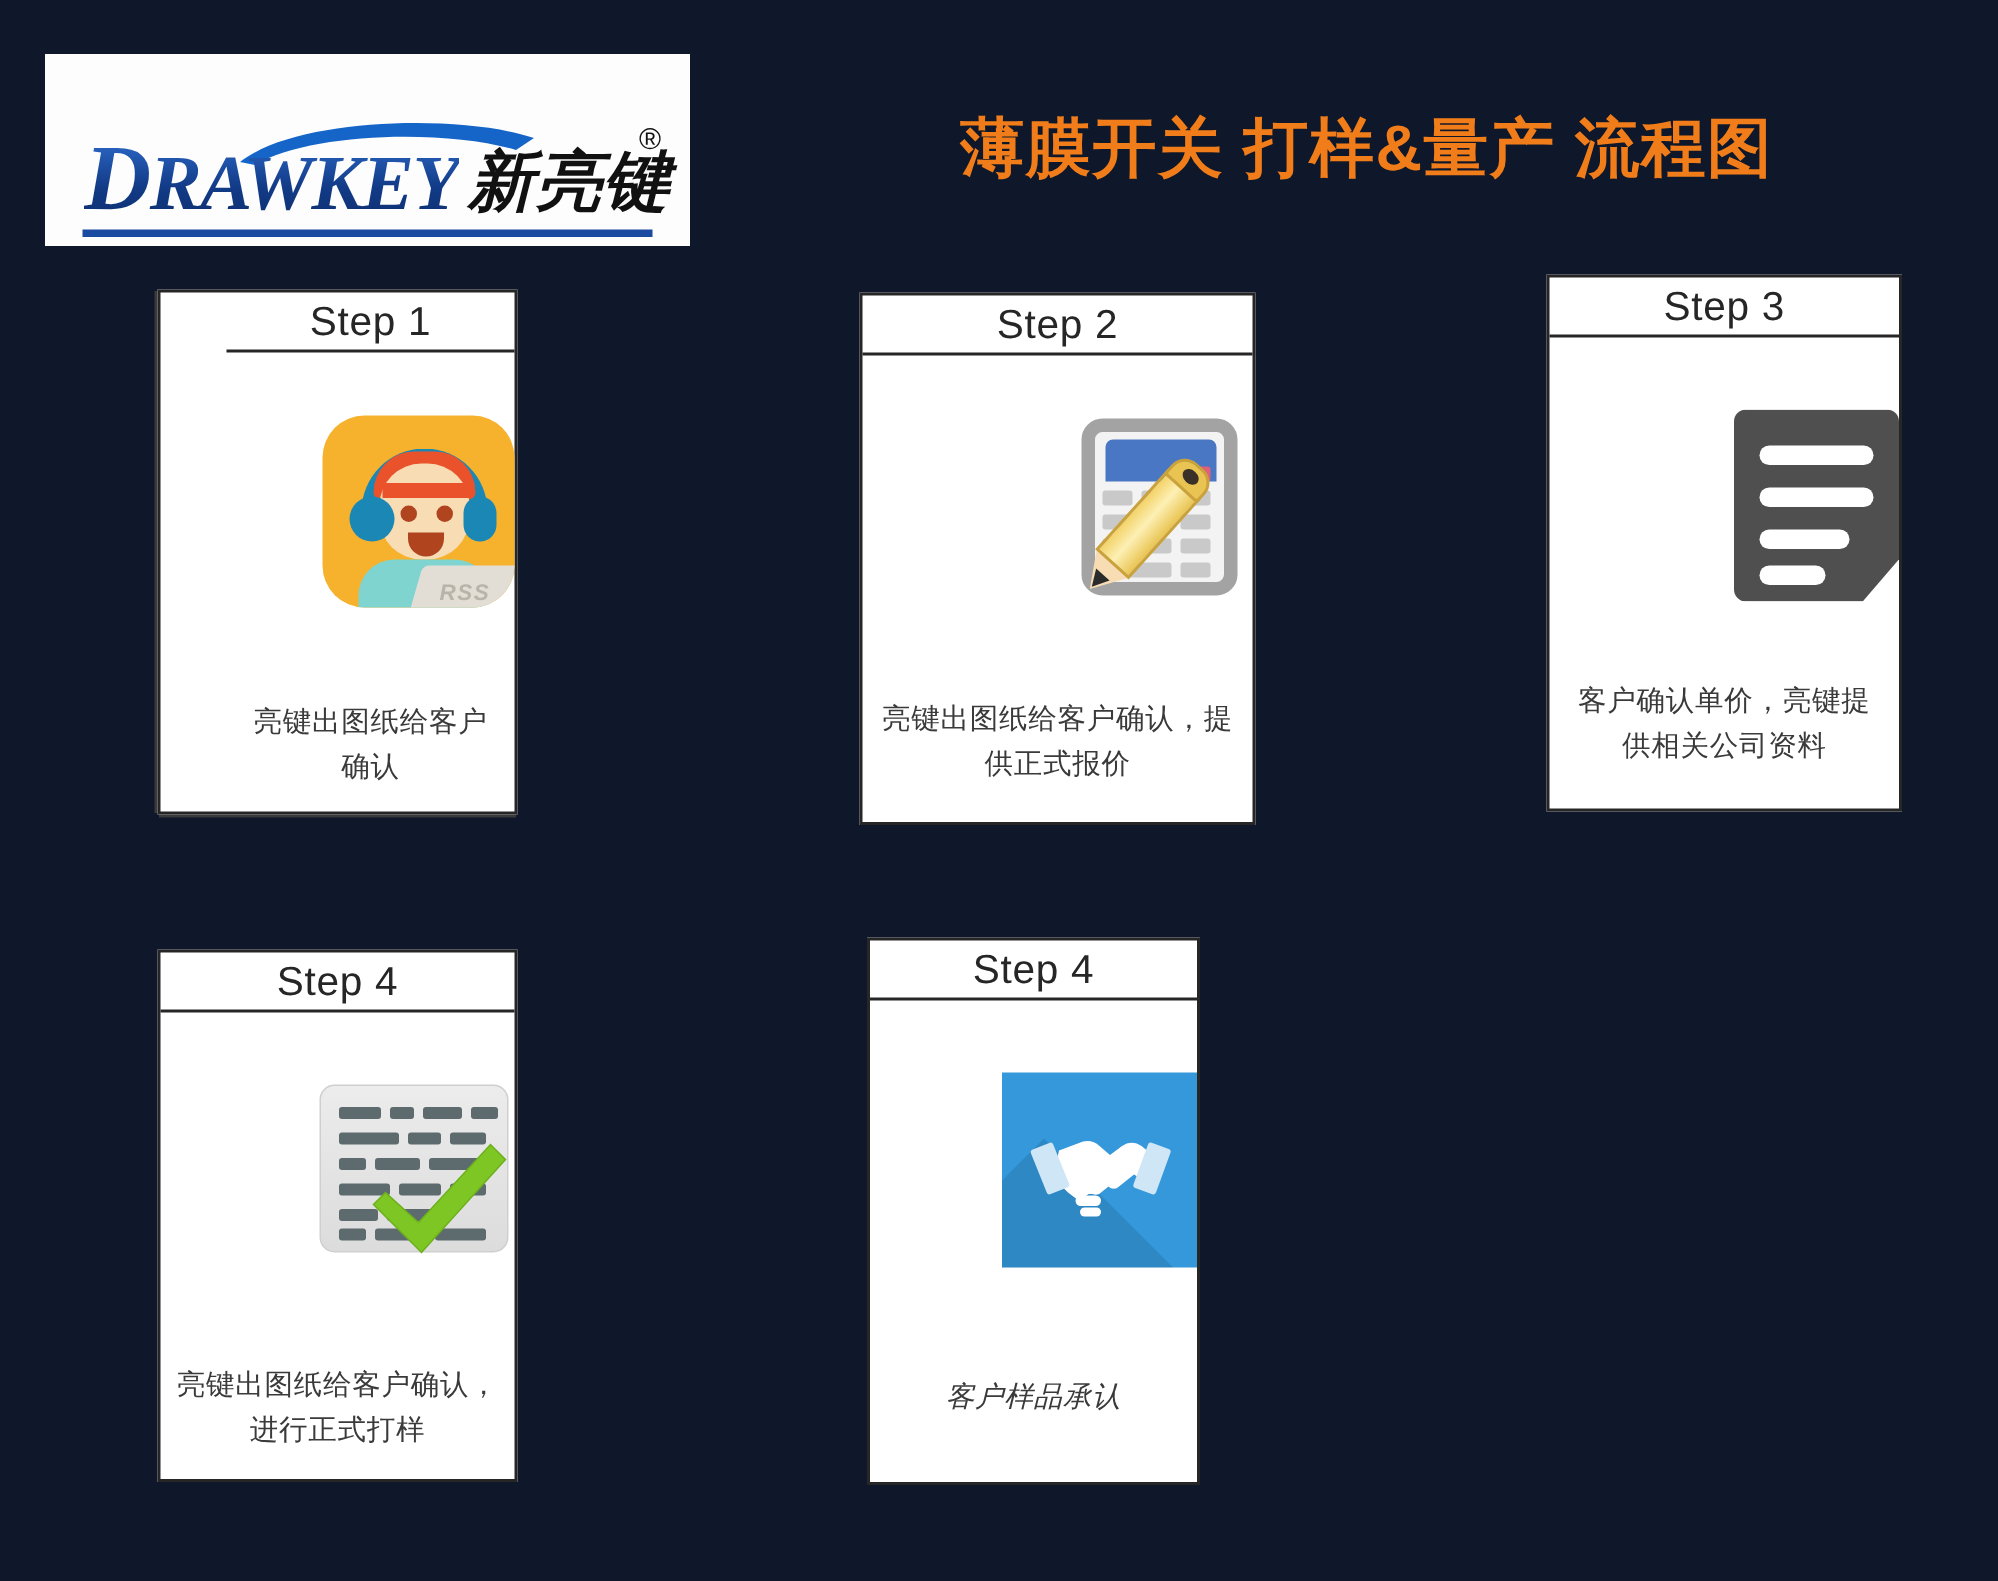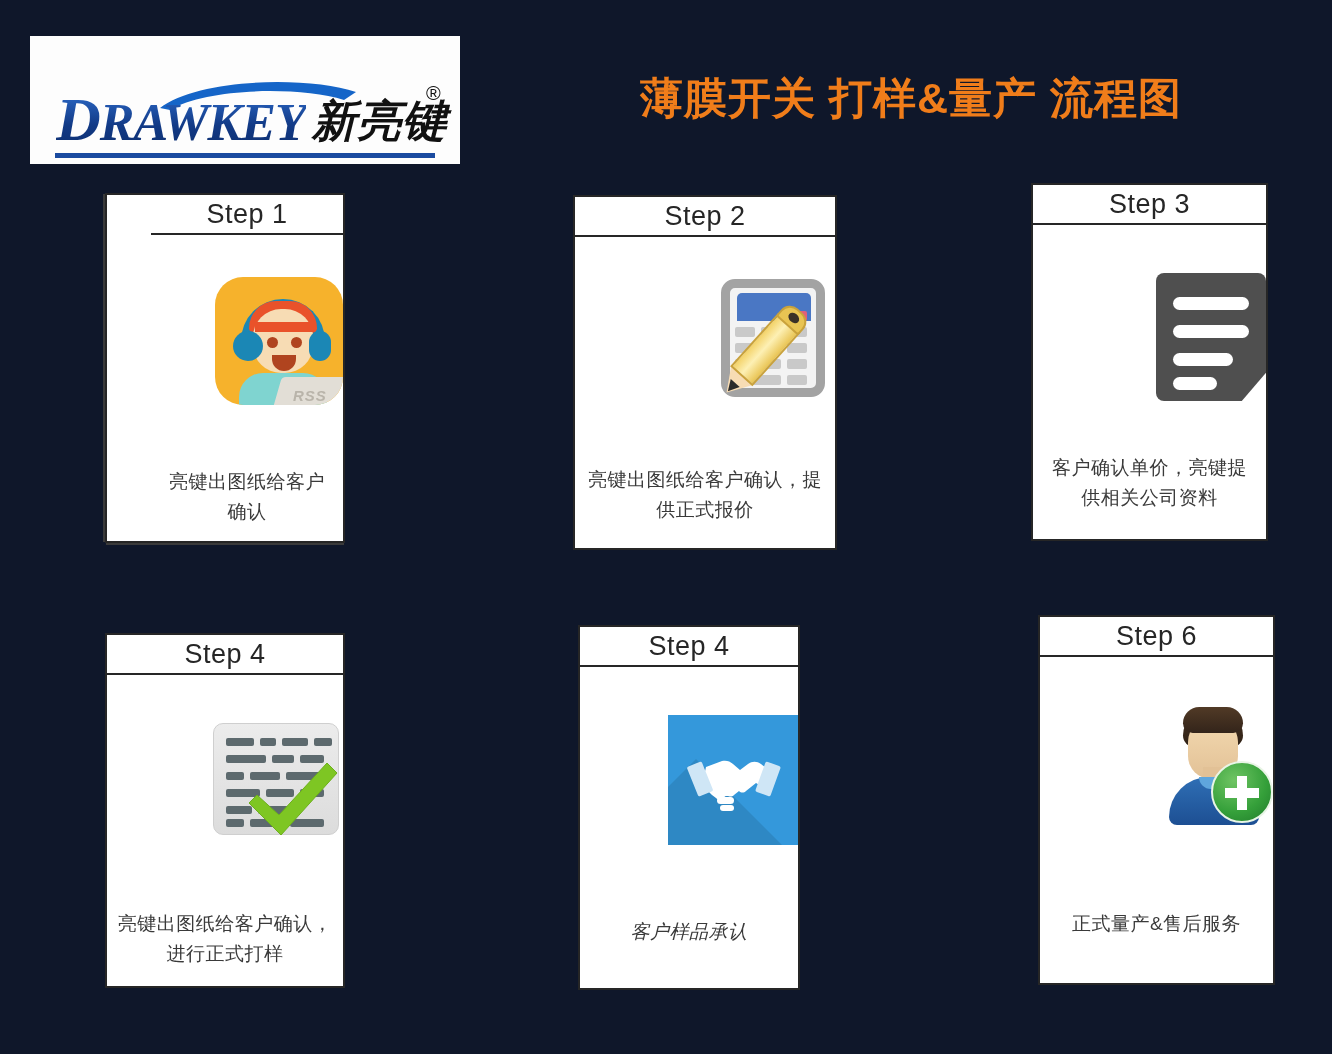--- a/index.html
+++ b/index.html
@@ -576,36 +576,14 @@
               <rect x="49" y="82" width="17" height="7" rx="3.5"></rect>
               <rect x="52" y="90" width="14" height="6" rx="3"></rect>
             </g>
           </svg>
         </div>
       </div>
       <div class="step-caption" style="top:250px;font-style:italic;">客户样品承认</div>
     </div>
   </div>
 
-  <div class="step-card" style="left:1038px; top:615px; width:237px; height:370px;">
-    <div class="step-header">
-      <span class="step-header-label">Step 6</span>
-    </div>
-    <div class="step-body">
-      <div class="step-icon-wrap" style="top:48px;">
-        <div class="icon-user">
-          <div class="iu-hair"></div>
-          <div class="iu-head"></div>
-          <div class="iu-hair-top"></div>
-          <div class="iu-neck"></div>
-          <div class="iu-body"></div>
-          <div class="iu-collar"></div>
-          <div class="iu-plus">
-            <div class="iu-plus-h"></div>
-            <div class="iu-plus-v"></div>
-          </div>
-        </div>
-      </div>
-      <div class="step-caption" style="top:252px;">正式量产&amp;售后服务</div>
-    </div>
-  </div>
 
 </div>
 
 </body></html>

